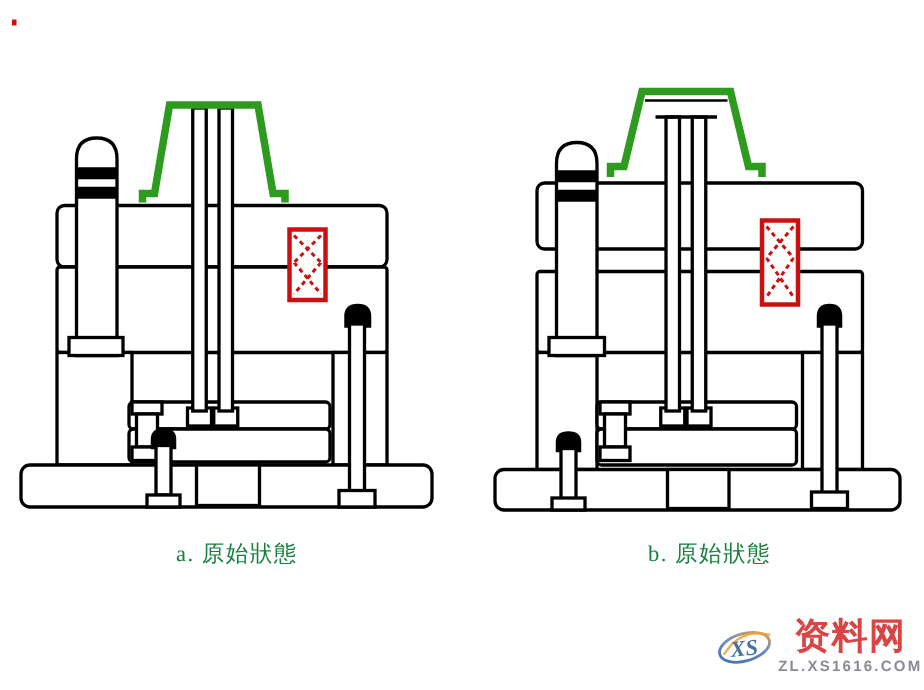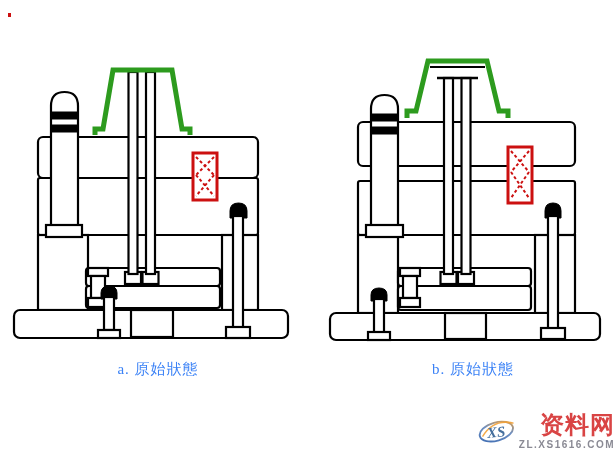--- a/index.html
+++ b/index.html
@@ -7,26 +7,26 @@
           font-family:"Liberation Serif","DejaVu Serif",serif;}
   svg{display:block;}
   
   .ln   {fill:#fff;stroke:var(--line,#000);stroke-width:2.2;}
   .lnf  {fill:var(--line,#000);stroke:var(--line,#000);stroke-width:1;}
   .thin {fill:none;stroke:var(--line,#000);stroke-width:1.8;}
   .core {fill:none;stroke:var(--line,#000);stroke-width:2.4;}
   .green-part{fill:none;stroke:var(--part-green,#2d9b1e);stroke-width:5;stroke-linejoin:miter;}
   .spring-box{fill:#fff;stroke:var(--spring-red,#cc1010);stroke-width:3;}
   .spring-x{fill:none;stroke:var(--spring-red,#cc1010);stroke-width:2;stroke-dasharray:3 2.5;}
-  .caption{position:absolute;top:360px;font-size:15px;color:#3b82f6;text-align:center;letter-spacing:1px;}
+  .caption{position:absolute;top:360px;font-size:15px;color:#15803d;text-align:center;letter-spacing:1px;}
   #caption-a{left:88px;width:140px;}
   #caption-b{left:398px;width:150px;}
   
   .watermark{position:absolute;left:477px;top:405px;width:138px;height:52px;display:flex;align-items:center;}
-  .wm-text{display:flex;flex-direction:column;align-items:flex-end;margin-left:2px;}
+  .wm-text{display:flex;flex-direction:column;align-items:center;margin-left:2px;}
   .wm-name{font-size:24px;font-weight:bold;color:var(--logo-red,#d94444);line-height:24px;letter-spacing:1px;
            font-family:"Liberation Serif","DejaVu Serif",serif;}
   .wm-url{font-size:10px;font-weight:600;color:var(--logo-gray,#8a8a94);letter-spacing:1.5px;margin-top:2px;
           font-family:Liberation Sans, sans-serif;}
   .artifact-dot{position:absolute;left:8px;top:13px;width:3px;height:4px;background:var(--spring-red,#cc1010);}
 </style>
 </head>
 <body>
 
 <div id="canvas">

